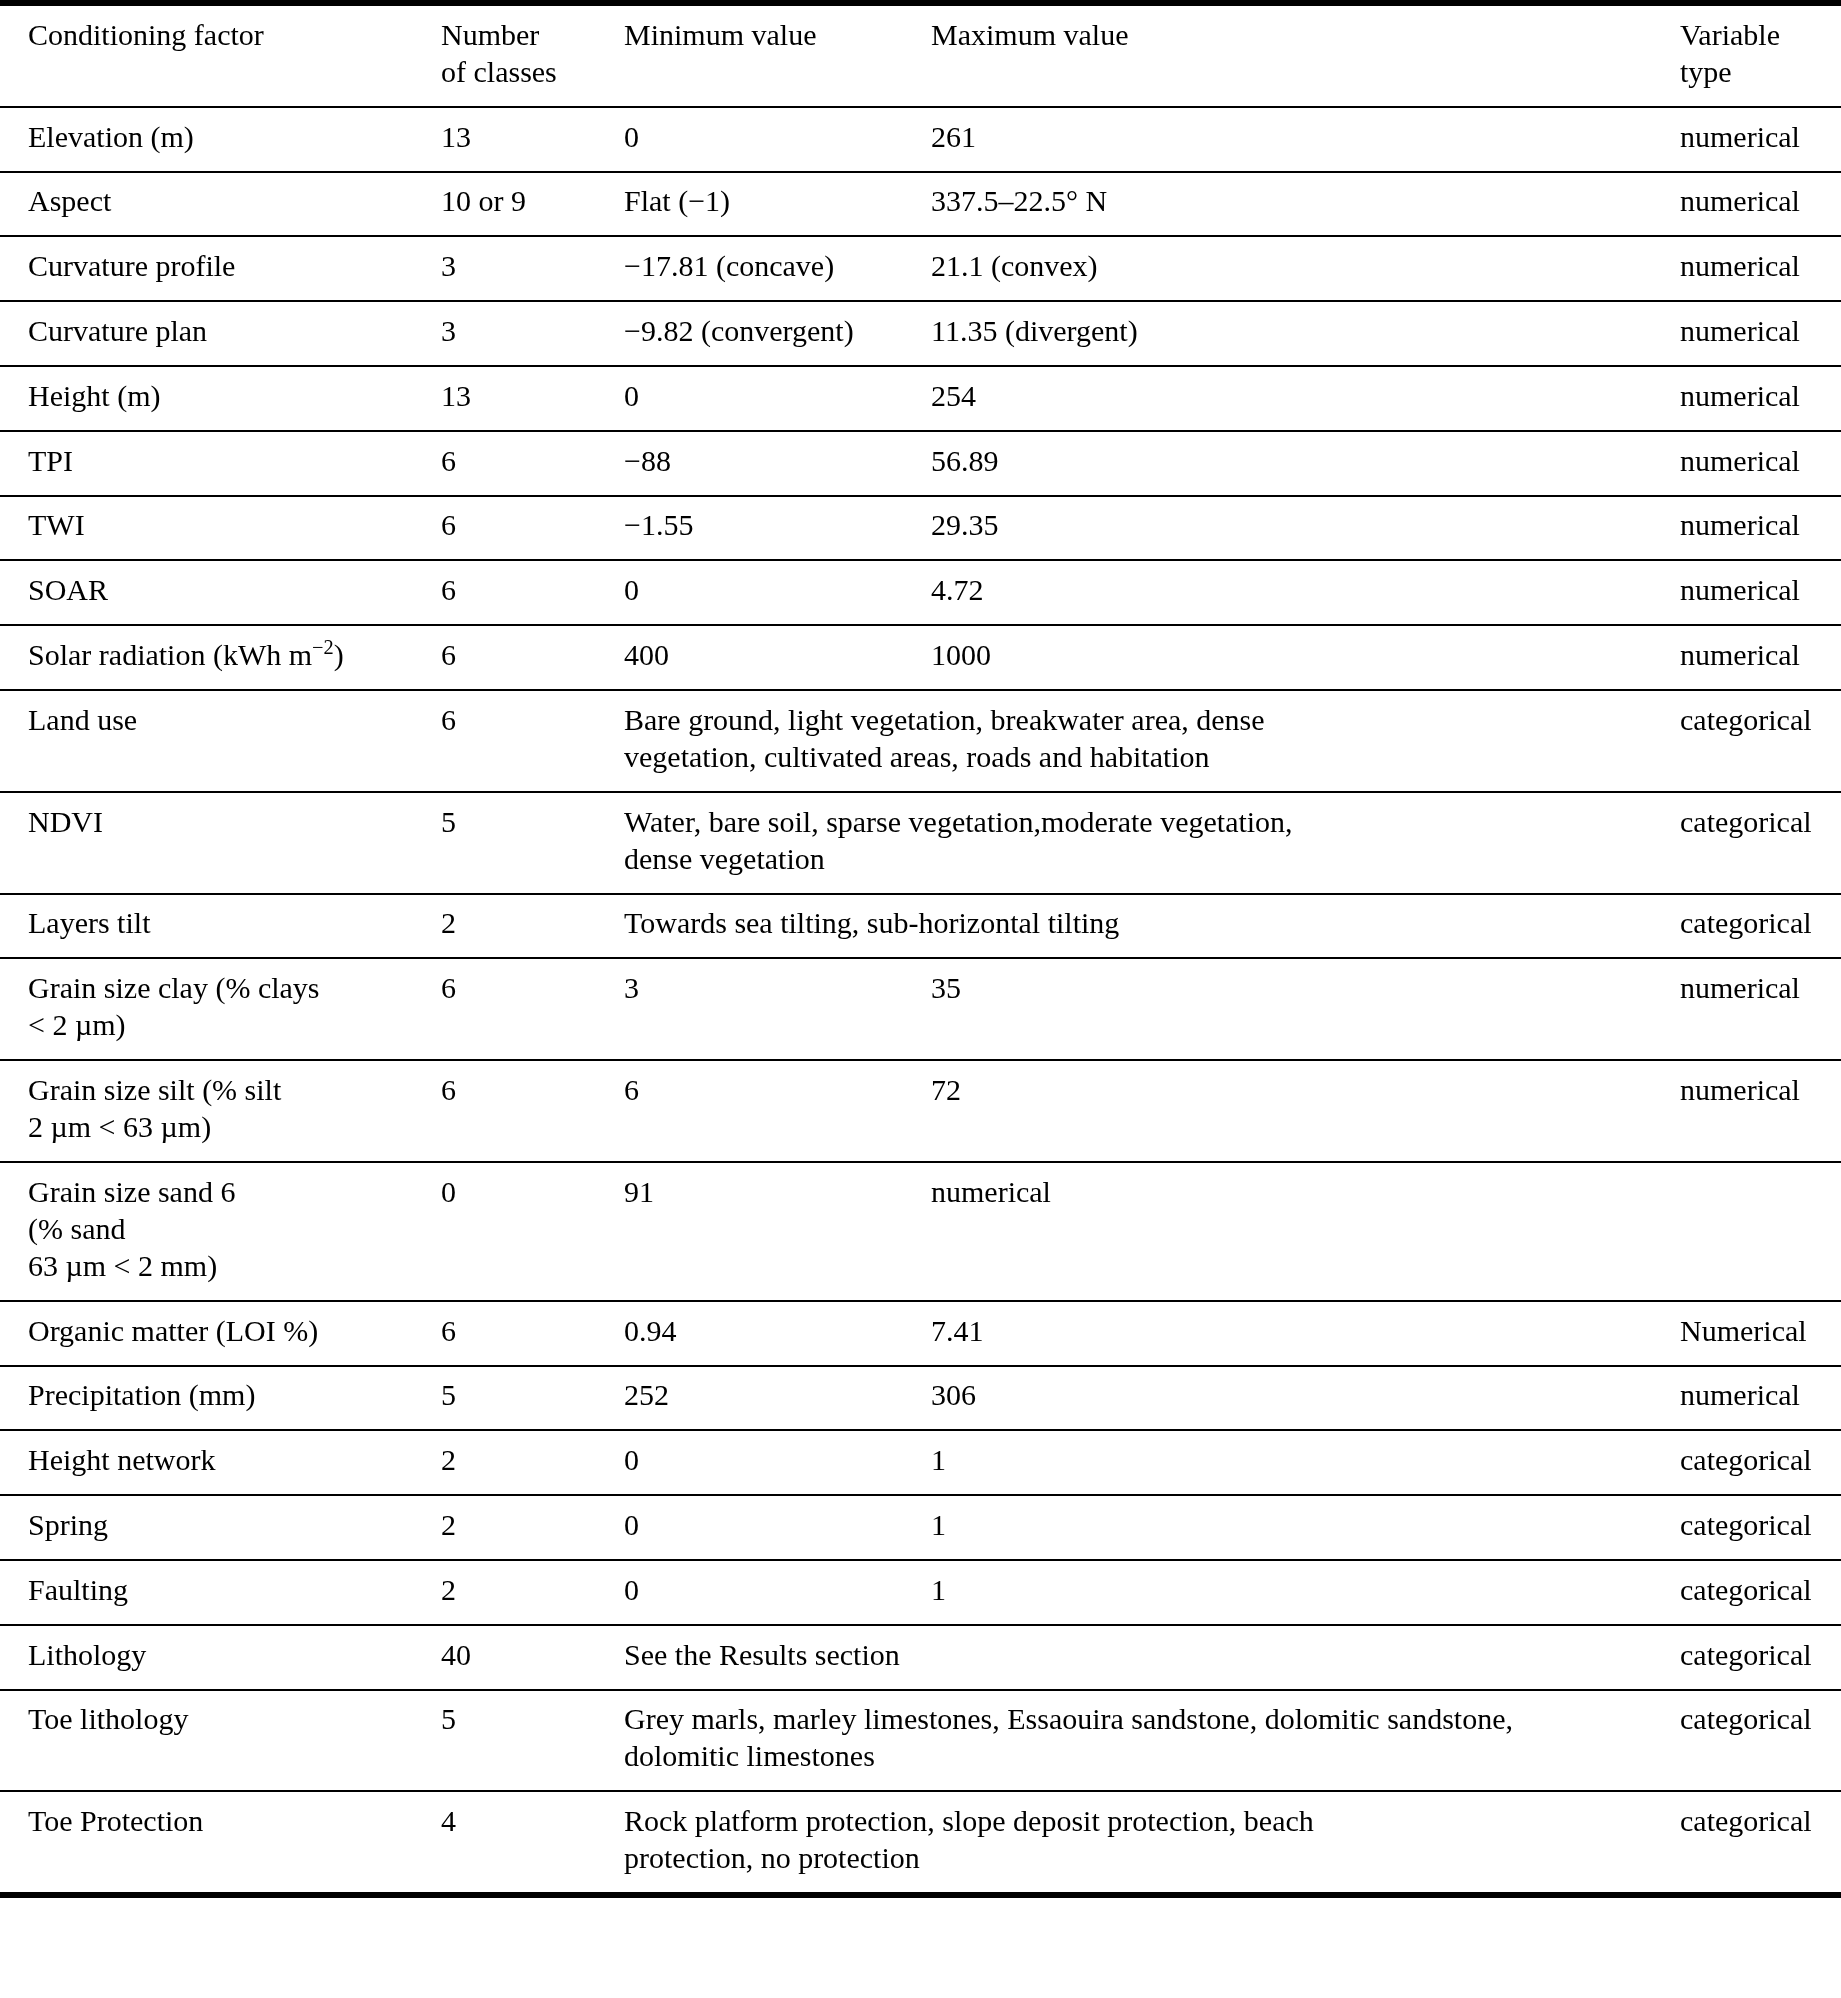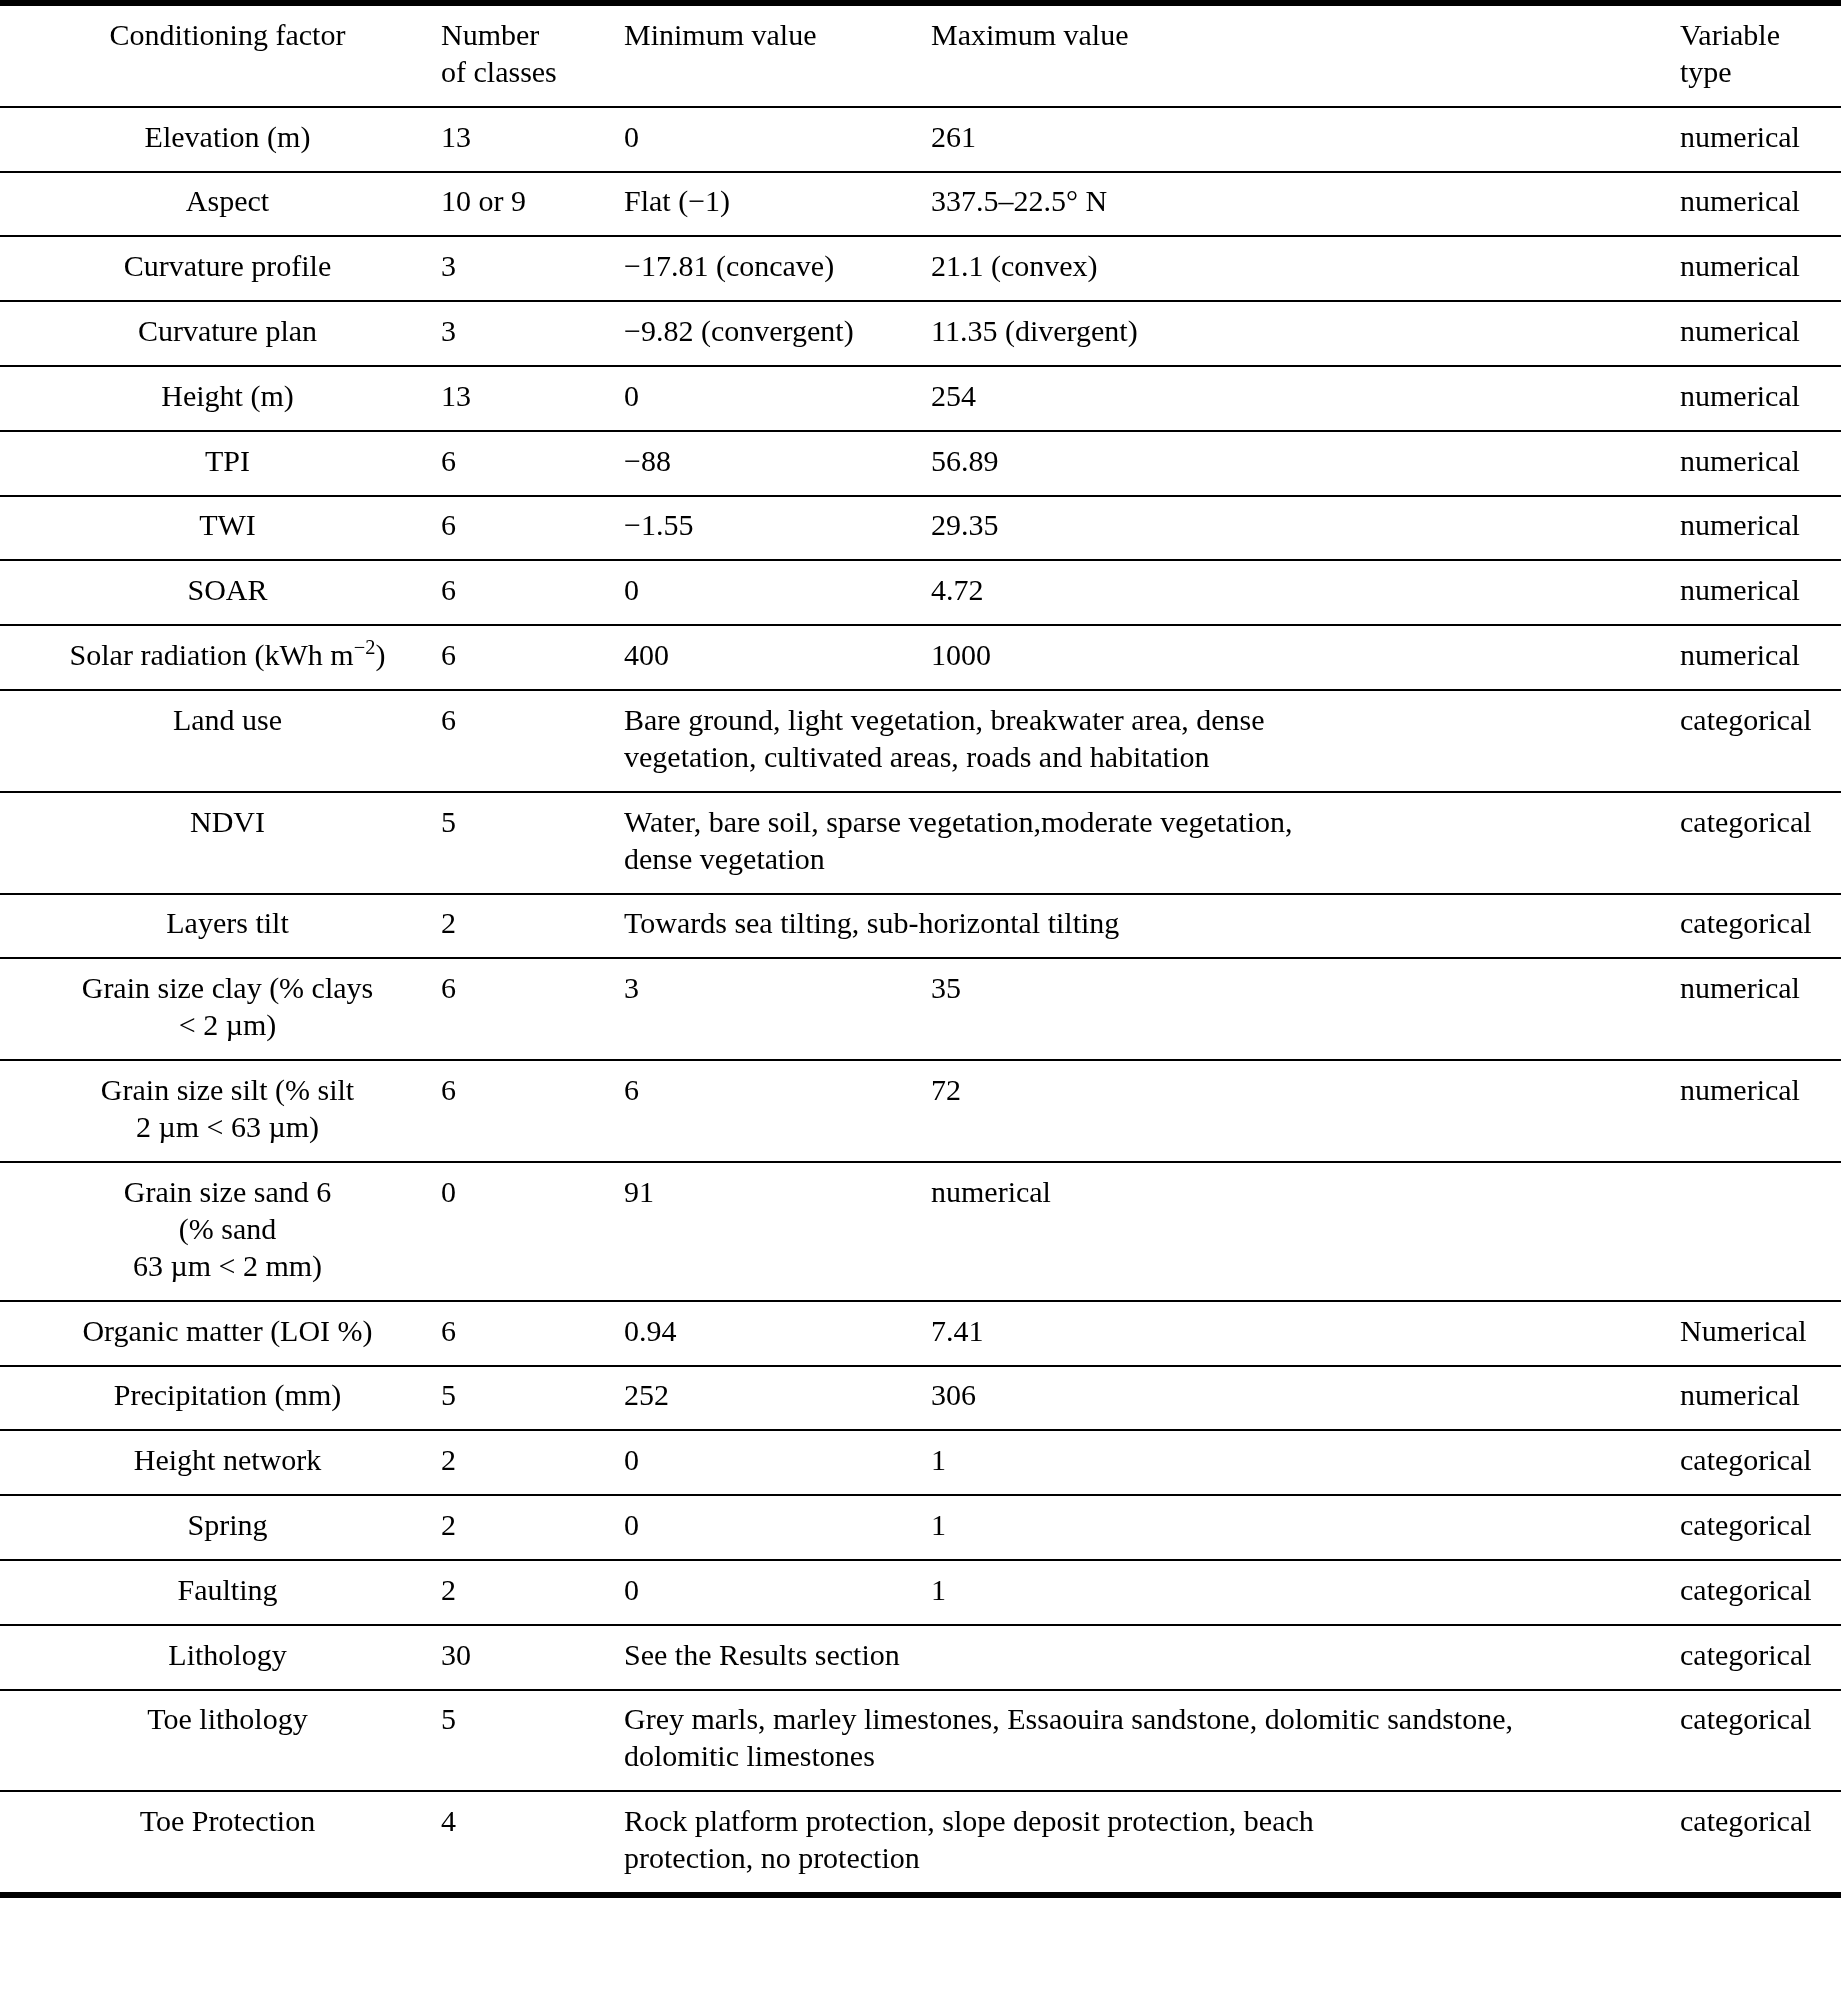--- a/index.html
+++ b/index.html
@@ -30,22 +30,21 @@
     border-bottom: none;
   }
   th, td {
     vertical-align: top;
     text-align: left;
     font-weight: normal;
     padding: 9.8px 0 16px 0;
     overflow: hidden;
   }
   th:first-child, td:first-child {
-    padding-left: 14px;
-    text-align: center;
+    padding-left: 28px;
   }
   td.merged-cell {
   }
   sup {
     font-size: 0.68em;
     line-height: 0;
   }
 </style>
 </head>
 <body>
@@ -200,21 +199,21 @@
       </tr>
       <tr>
         <td>Faulting</td>
         <td>2</td>
         <td>0</td>
         <td>1</td>
         <td>categorical</td>
       </tr>
       <tr>
         <td>Lithology</td>
-        <td>30</td>
+        <td>40</td>
         <td colspan="2" class="merged-cell">See the Results section</td>
         <td>categorical</td>
       </tr>
       <tr>
         <td>Toe lithology</td>
         <td>5</td>
         <td colspan="2" class="merged-cell">Grey marls, marley limestones, Essaouira sandstone, dolomitic sandstone,<br>dolomitic limestones</td>
         <td>categorical</td>
       </tr>
       <tr>

